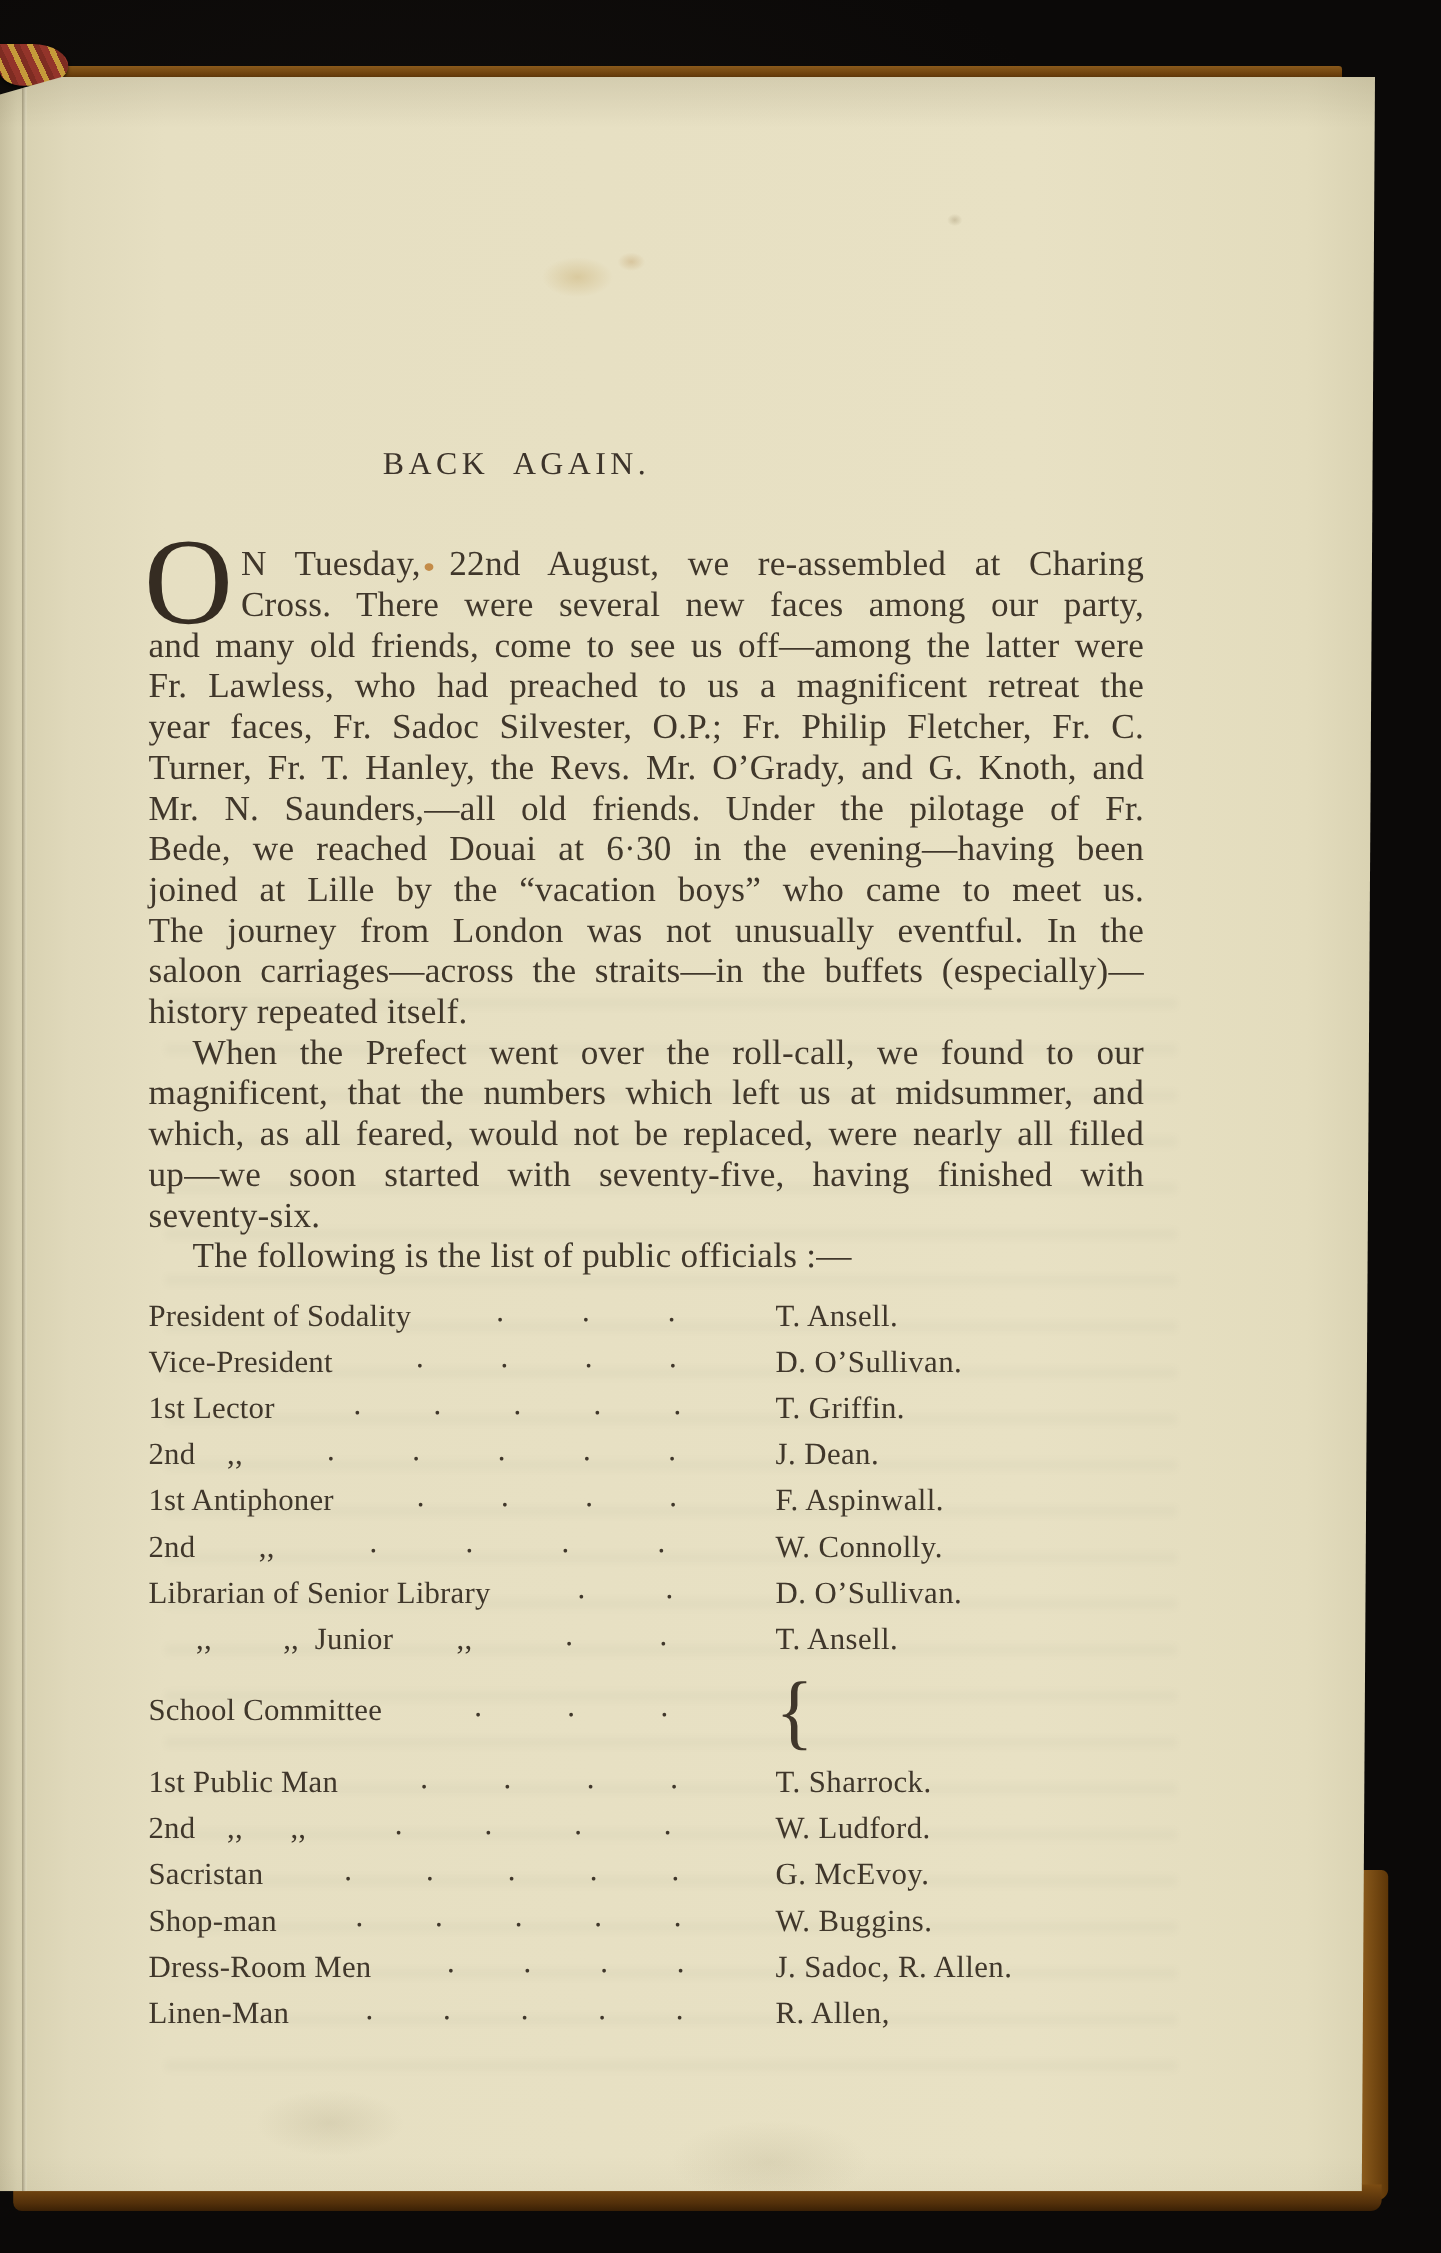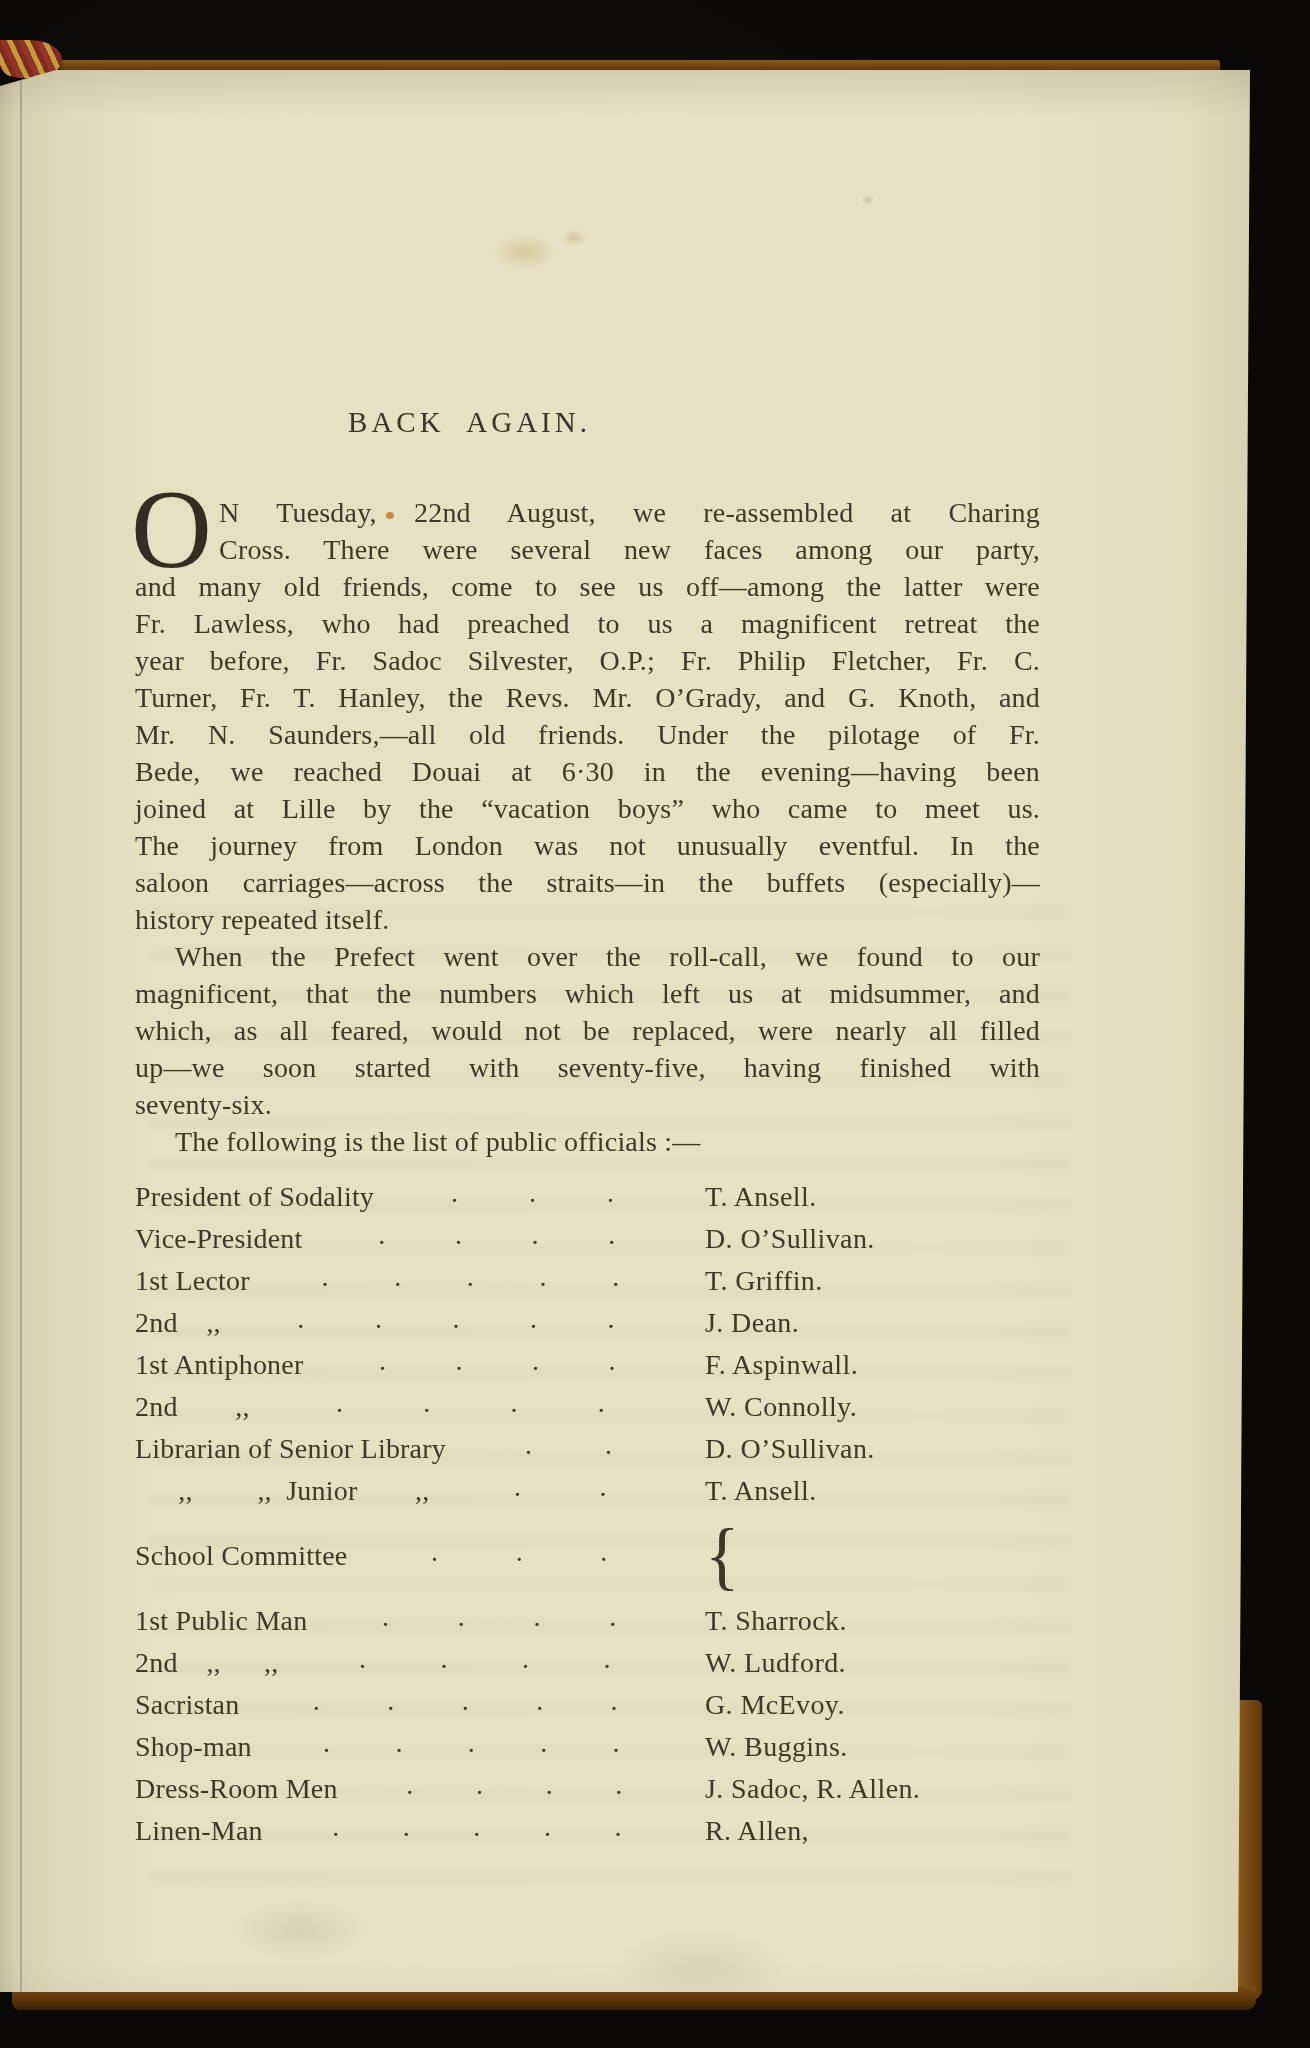--- a/index.html
+++ b/index.html
@@ -69,21 +69,21 @@
 
   
   .content{position:absolute;left:135px;top:0;width:905px;}
   .page-title{
     margin-top:336px;text-align:center;position:relative;left:-118px;
     font-size:29px;letter-spacing:4px;word-spacing:12px;color:#3c332a;
   }
   .body-text{margin-top:55px;}
   .para{position:relative;}
   .line{
-    font-size:28px;line-height:37px;letter-spacing:.2px;
+    font-size:32px;line-height:37px;letter-spacing:.2px;
     text-align:justify;text-align-last:justify;white-space:normal;
     color:#40372b;
   }
   .line.lastline{text-align-last:left;}
   .line.dropindent{padding-left:84px;}
   .line.firstindent{padding-left:40px;}
   .drop-cap{
     position:absolute;left:-4px;top:-5px;
     font-size:112px;line-height:80px;color:#352c22;
   }
@@ -115,21 +115,21 @@
 
   <div class="content">
     <div class="page-title">BACK AGAIN.</div>
     <div class="body-text" id="paragraphs">
         <div class="para">
           <span class="drop-cap">O</span>
           <div class="line dropindent">N Tuesday, 22nd August, we re-assembled at Charing</div>
           <div class="line dropindent">Cross.  There were several new faces among our party,</div>
           <div class="line">and many old friends, come to see us off—among the latter were</div>
           <div class="line">Fr. Lawless, who had preached to us a magnificent retreat the</div>
-          <div class="line">year before, Fr. Sadoc Silvester, O.P.; Fr. Philip Fletcher, Fr. C.</div>
+          <div class="line">year faces, Fr. Sadoc Silvester, O.P.; Fr. Philip Fletcher, Fr. C.</div>
           <div class="line">Turner, Fr. T. Hanley, the Revs. Mr. O’Grady, and G. Knoth, and</div>
           <div class="line">Mr. N. Saunders,—all old friends.  Under the pilotage of Fr.</div>
           <div class="line">Bede, we reached Douai at 6·30 in the evening—having been</div>
           <div class="line">joined at Lille by the “vacation boys” who came to meet us.</div>
           <div class="line">The journey from London was not unusually eventful.  In the</div>
           <div class="line">saloon carriages—across the straits—in the buffets (especially)—</div>
           <div class="line lastline">history repeated itself.</div>
         </div>
         <div class="para">
           <div class="line firstindent">When the Prefect went over the roll-call, we found to our</div>

